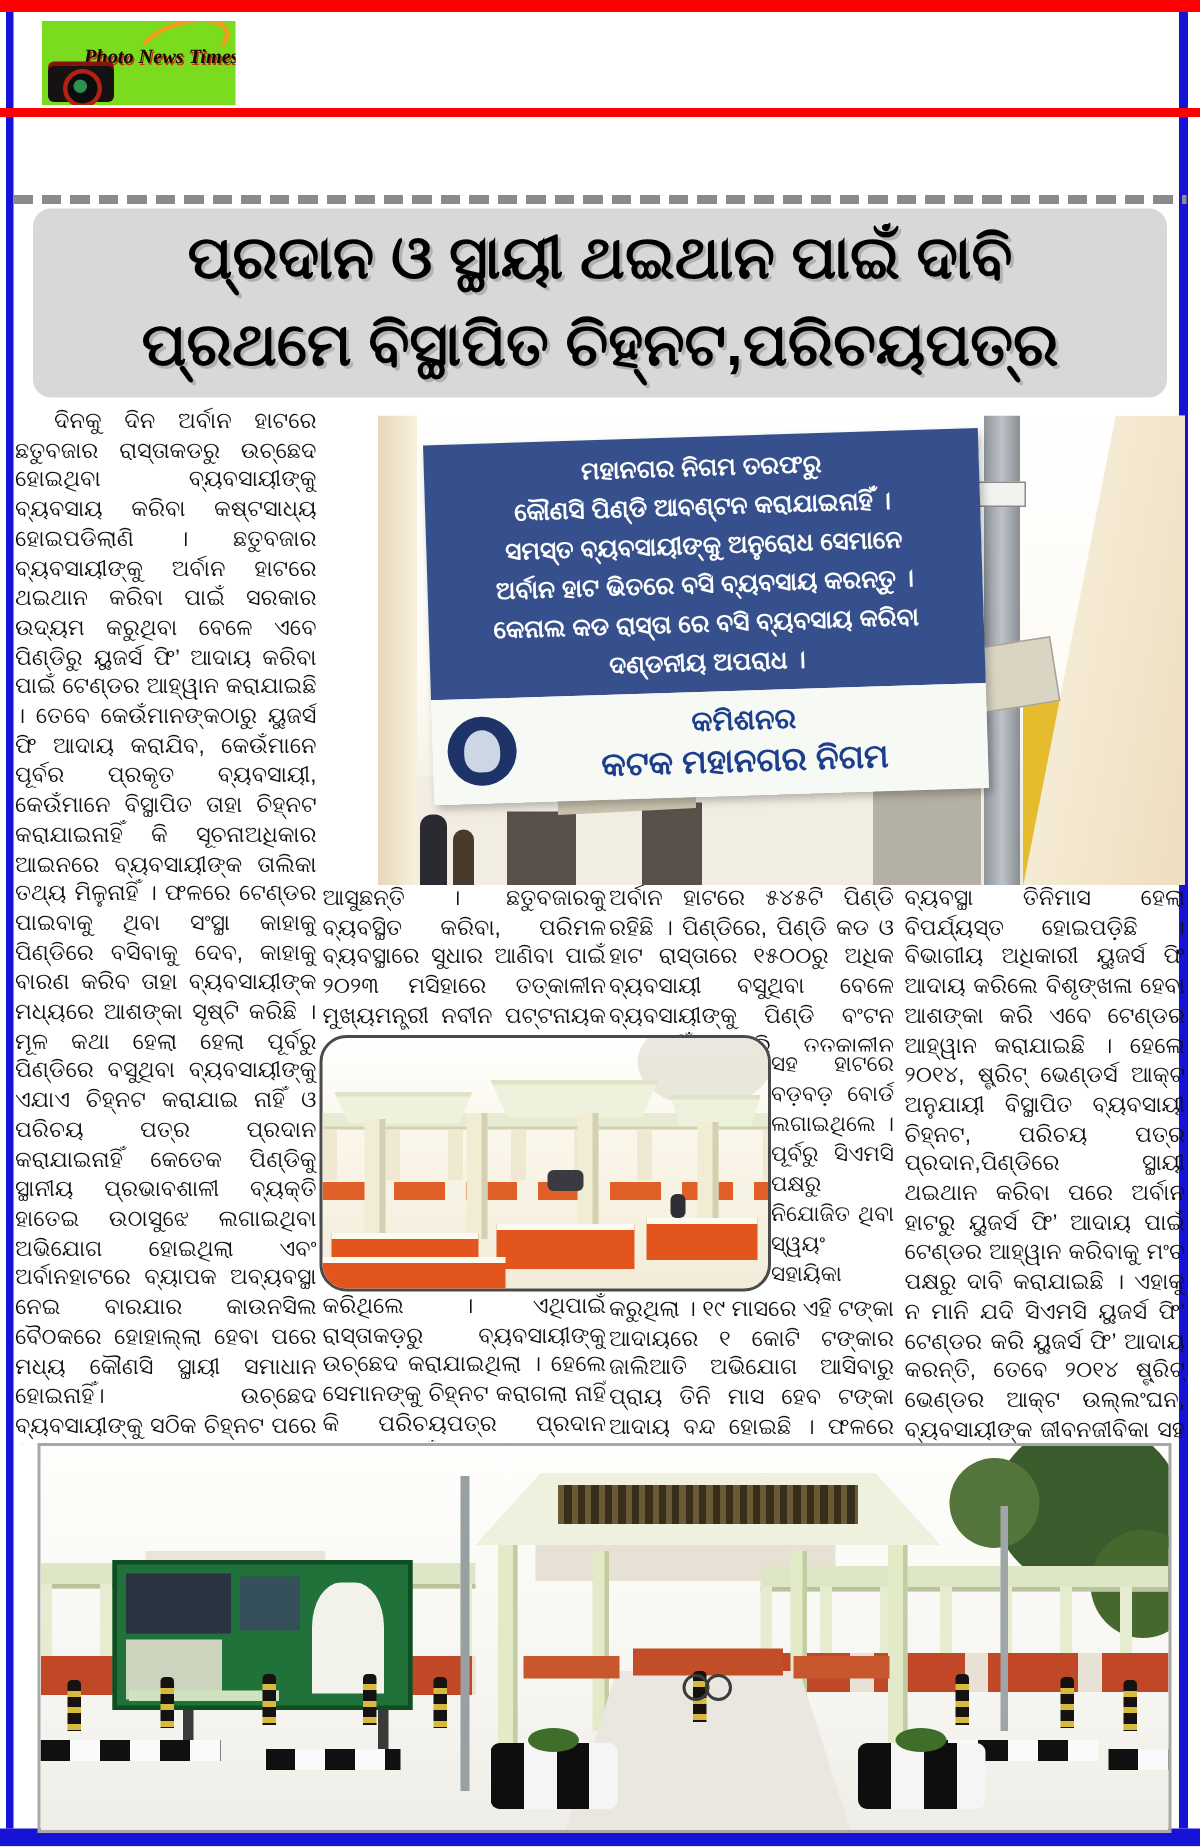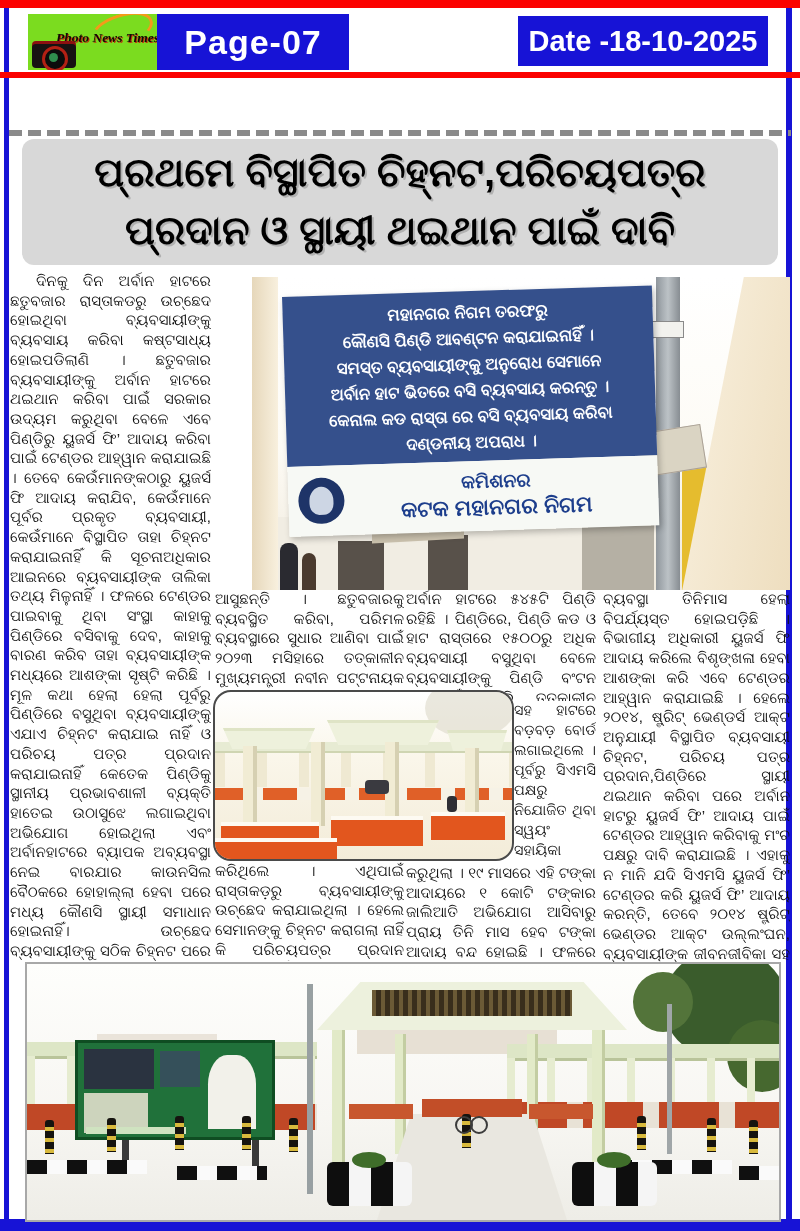--- a/index.html
+++ b/index.html
@@ -121,28 +121,26 @@
   <div class="bar-right"></div>
   <div class="bar-bottom"></div>
 
   <div class="logo-box">
     <div class="logo-swoosh"></div>
     <div class="logo-text">Photo News Times</div>
     <div class="cam-body"></div>
     <div class="cam-lens"></div>
     <div class="cam-lens-in"></div>
   </div>
-  <div class="page-box">Page-07</div>
-  <div class="date-box">Date -18-10-2025</div>
   <div class="header-rule"></div>
 
   <div class="dashed"></div>
   <div class="headline-box">
+    <div>ପ୍ରଦାନ ଓ ସ୍ଥାୟୀ ଥଇଥାନ ପାଇଁ ଦାବି</div>
     <div>ପ୍ରଥମେ ବିସ୍ଥାପିତ ଚିହ୍ନଟ,ପରିଚୟପତ୍ର</div>
-    <div>ପ୍ରଦାନ ଓ ସ୍ଥାୟୀ ଥଇଥାନ ପାଇଁ ଦାବି</div>
   </div>
 
   <div class="col c1">ଦିନକୁ ଦିନ ଅର୍ବାନ ହାଟରେ ଛତୁବଜାର ରାସ୍ତାକଡରୁ ଉଚ୍ଛେଦ ହୋଇଥିବା ବ୍ୟବସାୟୀଙ୍କୁ ବ୍ୟବସାୟ କରିବା କଷ୍ଟସାଧ୍ୟ ହୋଇପଡିଲାଣି । ଛତୁବଜାର ବ୍ୟବସାୟୀଙ୍କୁ ଅର୍ବାନ ହାଟରେ ଥଇଥାନ କରିବା ପାଇଁ ସରକାର ଉଦ୍ୟମ କରୁଥିବା ବେଳେ ଏବେ ପିଣ୍ଡିରୁ ୟୁଜର୍ସ ଫି’ ଆଦାୟ କରିବା ପାଇଁ ଟେଣ୍ଡର ଆହ୍ୱାନ କରାଯାଇଛି । ତେବେ କେଉଁମାନଙ୍କଠାରୁ ୟୁଜର୍ସ ଫି ଆଦାୟ କରାଯିବ, କେଉଁମାନେ ପୂର୍ବର ପ୍ରକୃତ ବ୍ୟବସାୟୀ, କେଉଁମାନେ ବିସ୍ଥାପିତ ତାହା ଚିହ୍ନଟ କରାଯାଇନାହିଁ କି ସୂଚନାଅଧିକାର ଆଇନରେ ବ୍ୟବସାୟୀଙ୍କ ତାଲିକା ତଥ୍ୟ ମିଳୁନାହିଁ । ଫଳରେ ଟେଣ୍ଡର ପାଇବାକୁ ଥିବା ସଂସ୍ଥା କାହାକୁ ପିଣ୍ଡିରେ ବସିବାକୁ ଦେବ, କାହାକୁ ବାରଣ କରିବ ତାହା ବ୍ୟବସାୟୀଙ୍କ ମଧ୍ୟରେ ଆଶଙ୍କା ସୃଷ୍ଟି କରିଛି । ମୂଳ କଥା ହେଲା ହେଲା ପୂର୍ବରୁ ପିଣ୍ଡିରେ ବସୁଥିବା ବ୍ୟବସାୟୀଙ୍କୁ ଏଯାଏ ଚିହ୍ନଟ କରାଯାଇ ନାହିଁ ଓ ପରିଚୟ ପତ୍ର ପ୍ରଦାନ କରାଯାଇନାହିଁ କେତେକ ପିଣ୍ଡିକୁ ସ୍ଥାନୀୟ ପ୍ରଭାବଶାଳୀ ବ୍ୟକ୍ତି ହାତେଇ ଉଠାସୁଝେ ଲଗାଇଥିବା ଅଭିଯୋଗ ହୋଇଥିଲା ଏବଂ ଅର୍ବାନହାଟରେ ବ୍ୟାପକ ଅବ୍ୟବସ୍ଥା ନେଇ ବାରଯାର କାଉନସିଲ ବୈଠକରେ ହୋହାଲ୍ଲା ହେବା ପରେ ମଧ୍ୟ କୌଣସି ସ୍ଥାୟୀ ସମାଧାନ ହୋଇନାହିଁ। ଉଚ୍ଛେଦ ବ୍ୟବସାୟୀଙ୍କୁ ସଠିକ ଚିହ୍ନଟ ପରେ ବିସ୍ଥାପିତ ବ୍ୟବସାୟୀଙ୍କୁ ପ୍ରଥମେ ସୁଯୋଗ ଦେଇ ପିଣ୍ଡି ଆବଂଟନ କରାଯିବା, ପରିଚୟପତ୍ର ପ୍ରଦାନ ପରେ ଅର୍ବାନହାଟରୁ ୟୁଜର୍ସ ଫି’ ଆଦାୟ କରାଯାଉ ବୋଲି ‘ମୋ କଟକ ସୁରକ୍ଷା ମଂଚର ସମ୍ପାଦକ ଜିତେନ୍ଦ୍ର କୁମାର ସାହୁ ମୁଖ୍ୟମନ୍ତ୍ରୀଙ୍କୁ ନିବେଦନ କରିଛନ୍ତି ।ସୂଚନାଯୋଗ୍ୟ ଯେ ହଜାର ହଜାର ବର୍ଷ ଧରି ଛତୁବଜାରରେ ବ୍ୟବସାୟୀ ବଂଶାନୁକ୍ରମିକ ଭାବେ ବ୍ୟବସାୟ କରି</div>
   <div class="col c2a">ଆସୁଛନ୍ତି । ଛତୁବଜାରକୁ ବ୍ୟବସ୍ଥିତ କରିବା, ପରିମଳ ବ୍ୟବସ୍ଥାରେ ସୁଧାର ଆଣିବା ପାଇଁ ୨୦୨୩ ମସିହାରେ ତତ୍କାଳୀନ ମୁଖ୍ୟମନ୍ତ୍ରୀ ନବୀନ ପଟ୍ଟନାୟକ ୩ କୋଟି ୮୦ ଲକ୍ଷ ବ୍ୟୟରେ ନିର୍ମିତ ଅର୍ବାନ ହାଟକୁ ଉଦ୍ଘାଟନ</div>
   <div class="col c2b">କରିଥିଲେ । ଏଥିପାଇଁ ରାସ୍ତାକଡ଼ରୁ ବ୍ୟବସାୟୀଙ୍କୁ ଉଚ୍ଛେଦ କରାଯାଇଥିଲା । ହେଲେ ସେମାନଙ୍କୁ ଚିହ୍ନଟ କରାଗଲା ନାହିଁ କି ପରିଚୟପତ୍ର ପ୍ରଦାନ କରାଗଲା ନାହିଁ । ଏବେ</div>
   <div class="col c3a">ଅର୍ବାନ ହାଟରେ ୫୪୫ଟି ପିଣ୍ଡି ରହିଛି । ପିଣ୍ଡିରେ, ପିଣ୍ଡି କଡ ଓ ହାଟ ରାସ୍ତାରେ ୧୫୦୦ରୁ ଅଧିକ ବ୍ୟବସାୟୀ ବସୁଥିବା ବେଳେ ବ୍ୟବସାୟୀଙ୍କୁ ପିଣ୍ଡି ବଂଟନ ହୋଇନାହିଁ ବୋଲି ତତ୍କାଳୀନ କମିଶନର ଘୋଷଣା କରିବା</div>
   <div class="col c3side">ସହ ହାଟରେ ବଡ଼ବଡ଼ ବୋର୍ଡ ଲଗାଇଥିଲେ । ପୂର୍ବରୁ ସିଏମସି ପକ୍ଷରୁ ନିଯୋଜିତ ଥିବା ସ୍ୱୟଂ ସହାୟିକା ଗୋଷ୍ଠୀ ବ୍ୟବସାୟୀଙ୍କଠାରୁ ଦୈନିକ ୨୦ ଟଙ୍କା ଆଦାୟ</div>
   <div class="col c3b">କରୁଥିଲା । ୧୯ ମାସରେ ଏହି ଟଙ୍କା ଆଦାୟରେ ୧ କୋଟି ଟଙ୍କାର ଜାଲିଆତି ଅଭିଯୋଗ ଆସିବାରୁ ପ୍ରାୟ ତିନି ମାସ ହେବ ଟଙ୍କା ଆଦାୟ ବନ୍ଦ ହୋଇଛି । ଫଳରେ ଅଂଚଳରେ ପରିମଳ</div>
   <div class="col c4">ବ୍ୟବସ୍ଥା ତିନିମାସ ହେଲା ବିପର୍ଯ୍ୟସ୍ତ ହୋଇପଡ଼ିଛି । ବିଭାଗୀୟ ଅଧିକାରୀ ୟୁଜର୍ସ ଫି ଆଦାୟ କରିଲେ ବିଶୃଙ୍ଖଳା ହେବା ଆଶଙ୍କା କରି ଏବେ ଟେଣ୍ଡର ଆହ୍ୱାନ କରାଯାଇଛି । ହେଲେ ୨୦୧୪, ଷ୍ଟ୍ରିଟ୍ ଭେଣ୍ଡର୍ସ ଆକ୍ଟ ଅନୁଯାୟୀ ବିସ୍ଥାପିତ ବ୍ୟବସାୟୀ ଚିହ୍ନଟ, ପରିଚୟ ପତ୍ର ପ୍ରଦାନ,ପିଣ୍ଡିରେ ସ୍ଥାୟୀ ଥଇଥାନ କରିବା ପରେ ଅର୍ବାନ ହାଟରୁ ୟୁଜର୍ସ ଫି’ ଆଦାୟ ପାଇଁ ଟେଣ୍ଡର ଆହ୍ୱାନ କରିବାକୁ ମଂଚ ପକ୍ଷରୁ ଦାବି କରାଯାଇଛି । ଏହାକୁ ନ ମାନି ଯଦି ସିଏମସି ୟୁଜର୍ସ ଫି’ ଟେଣ୍ଡର କରି ୟୁଜର୍ସ ଫି’ ଆଦାୟ କରନ୍ତି, ତେବେ ୨୦୧୪ ଷ୍ଟ୍ରିଟ୍ ଭେଣ୍ଡର ଆକ୍ଟ ଉଲ୍ଲଂଘନ, ବ୍ୟବସାୟୀଙ୍କ ଜୀବନଜୀବିକା ସହ ଖେଳ ଖେଳିବା ଏବଂ ବିଭାଗୀୟ ଅଧିକାରୀଙ୍କ ଅପାରଗତା ଯୋଗୁଁ ବିଶୃଙ୍ଖଳା ସୃଷ୍ଟି ହେବ ଆଶଙ୍କା ନେଇ ହାଇକୋର୍ଟଙ୍କ ଦ୍ୱାରସ୍ଥ ହେବେ ବୋଲି ମଂଚ ସମ୍ପାଦକ ଜିତେନ୍ଦ୍ର ସୂଚନା ଦେଇଛନ୍ତି ।</div>
 

